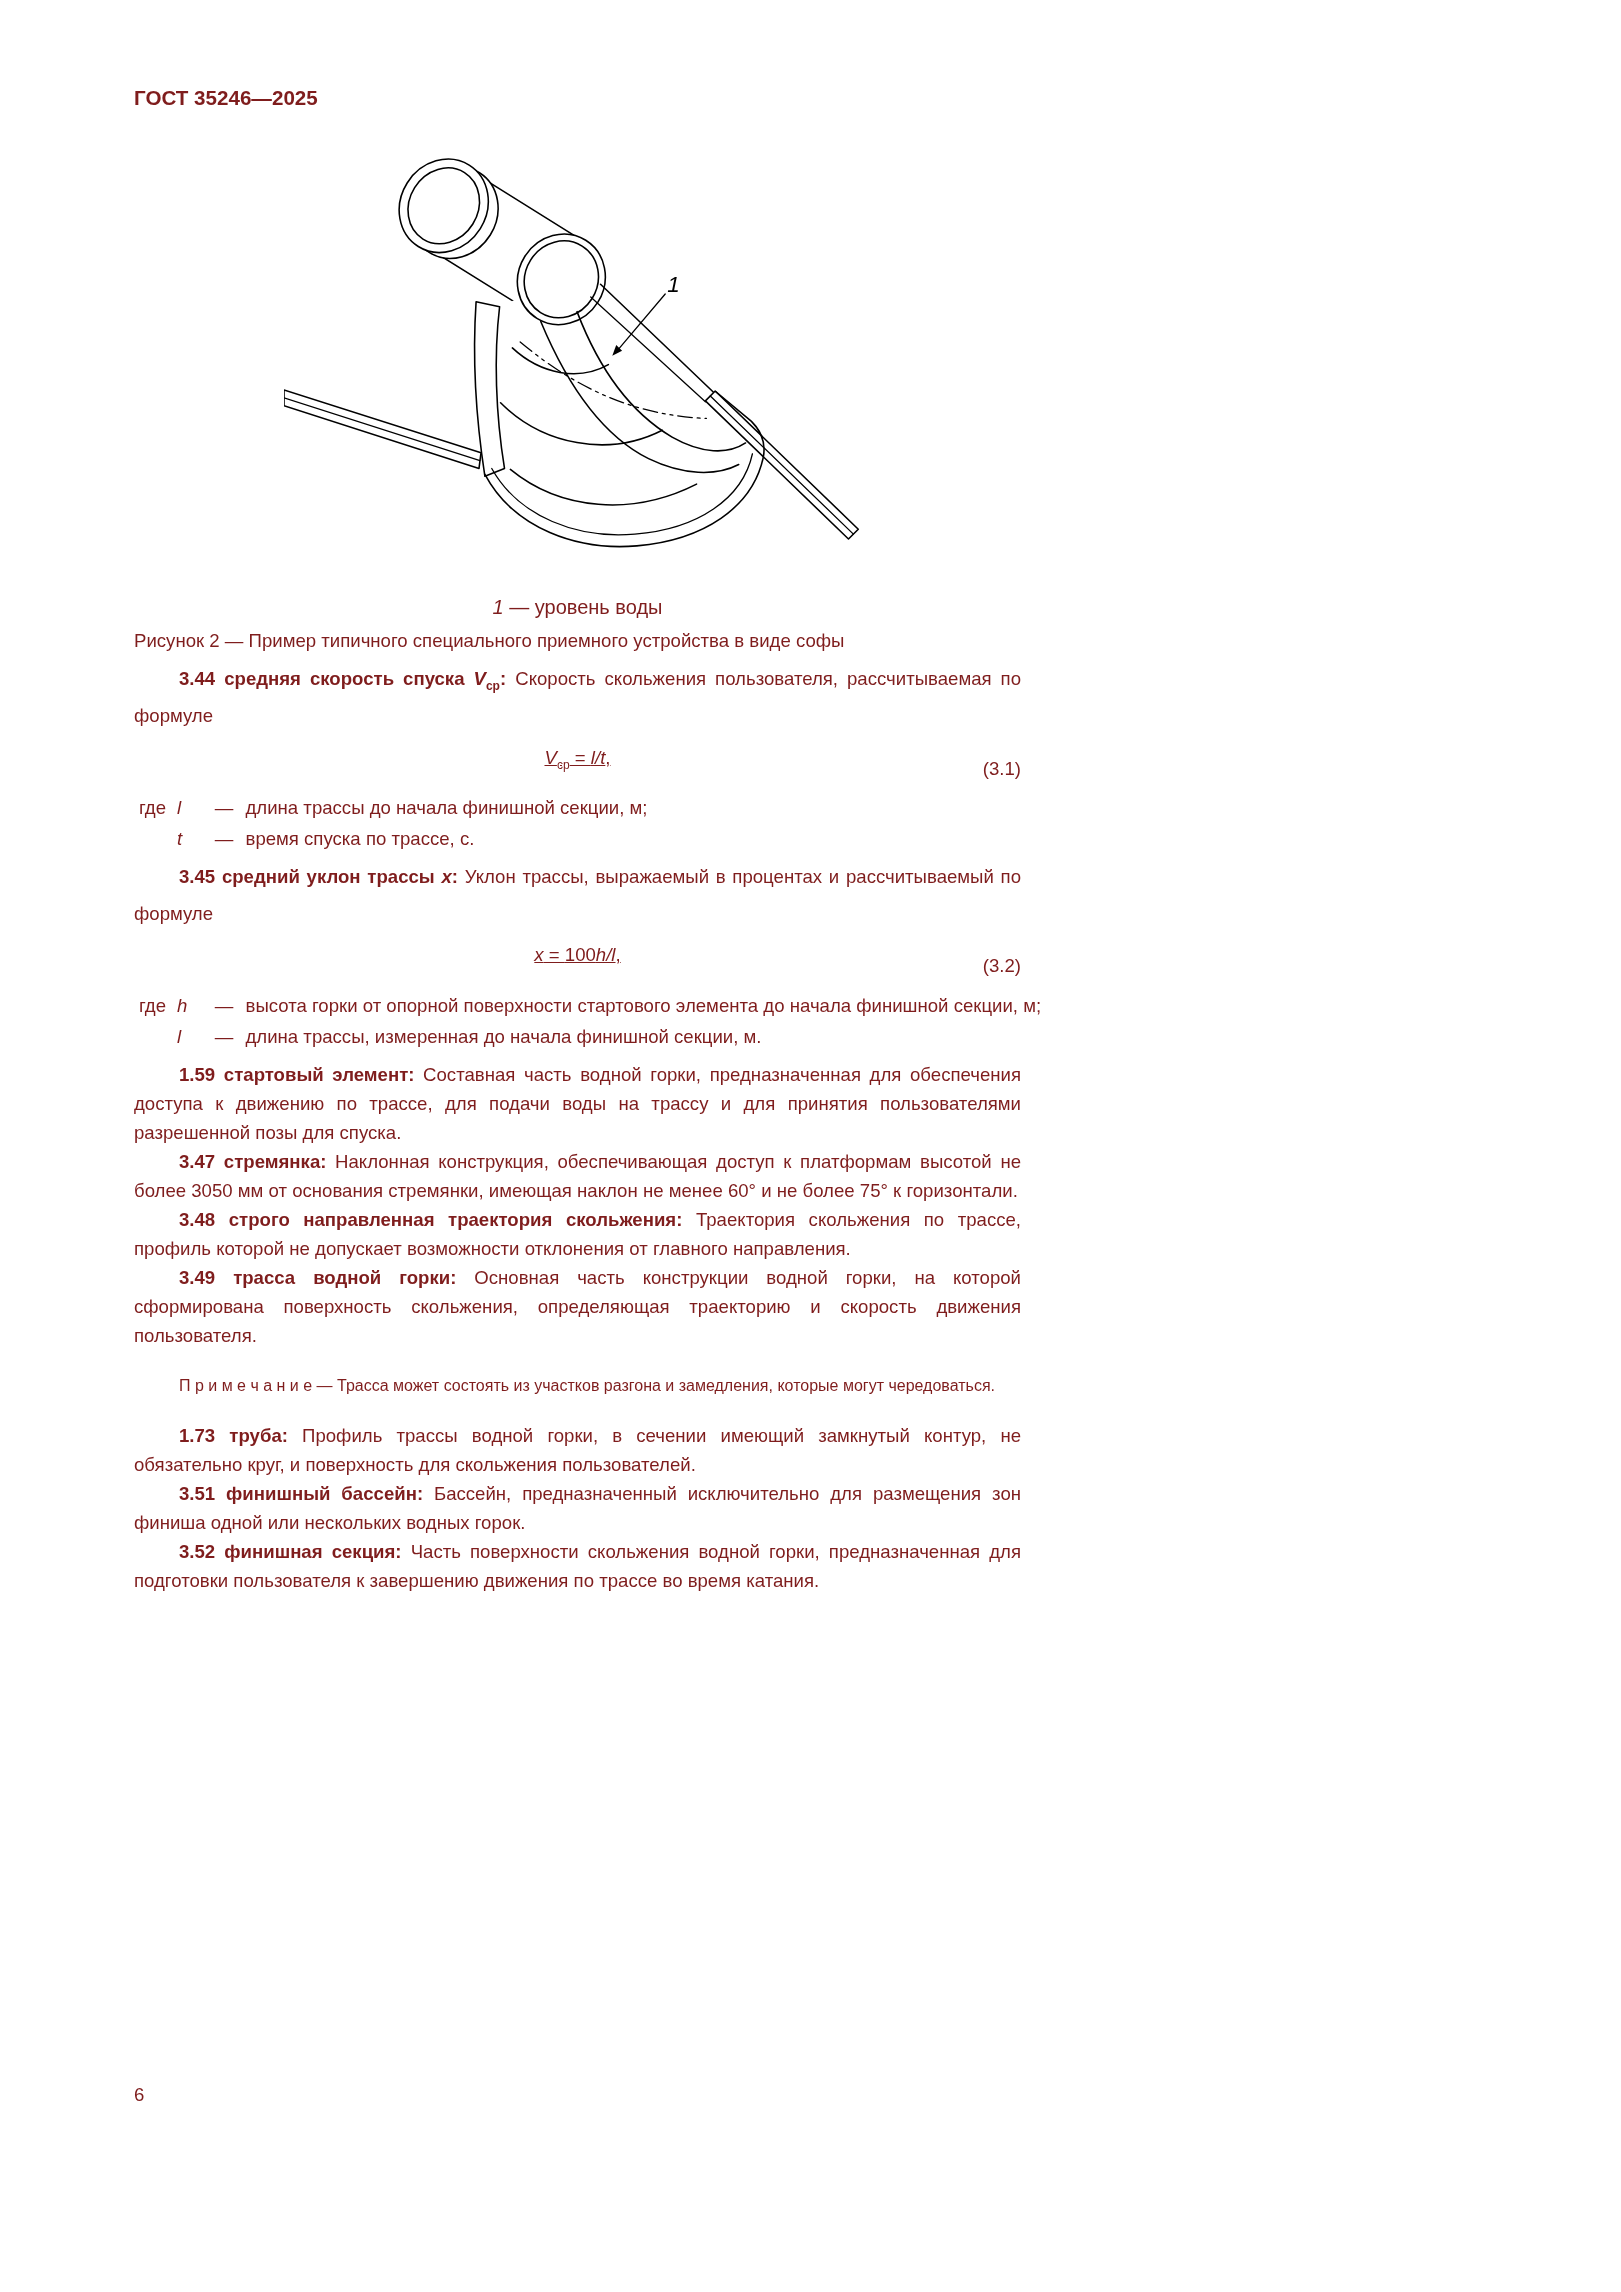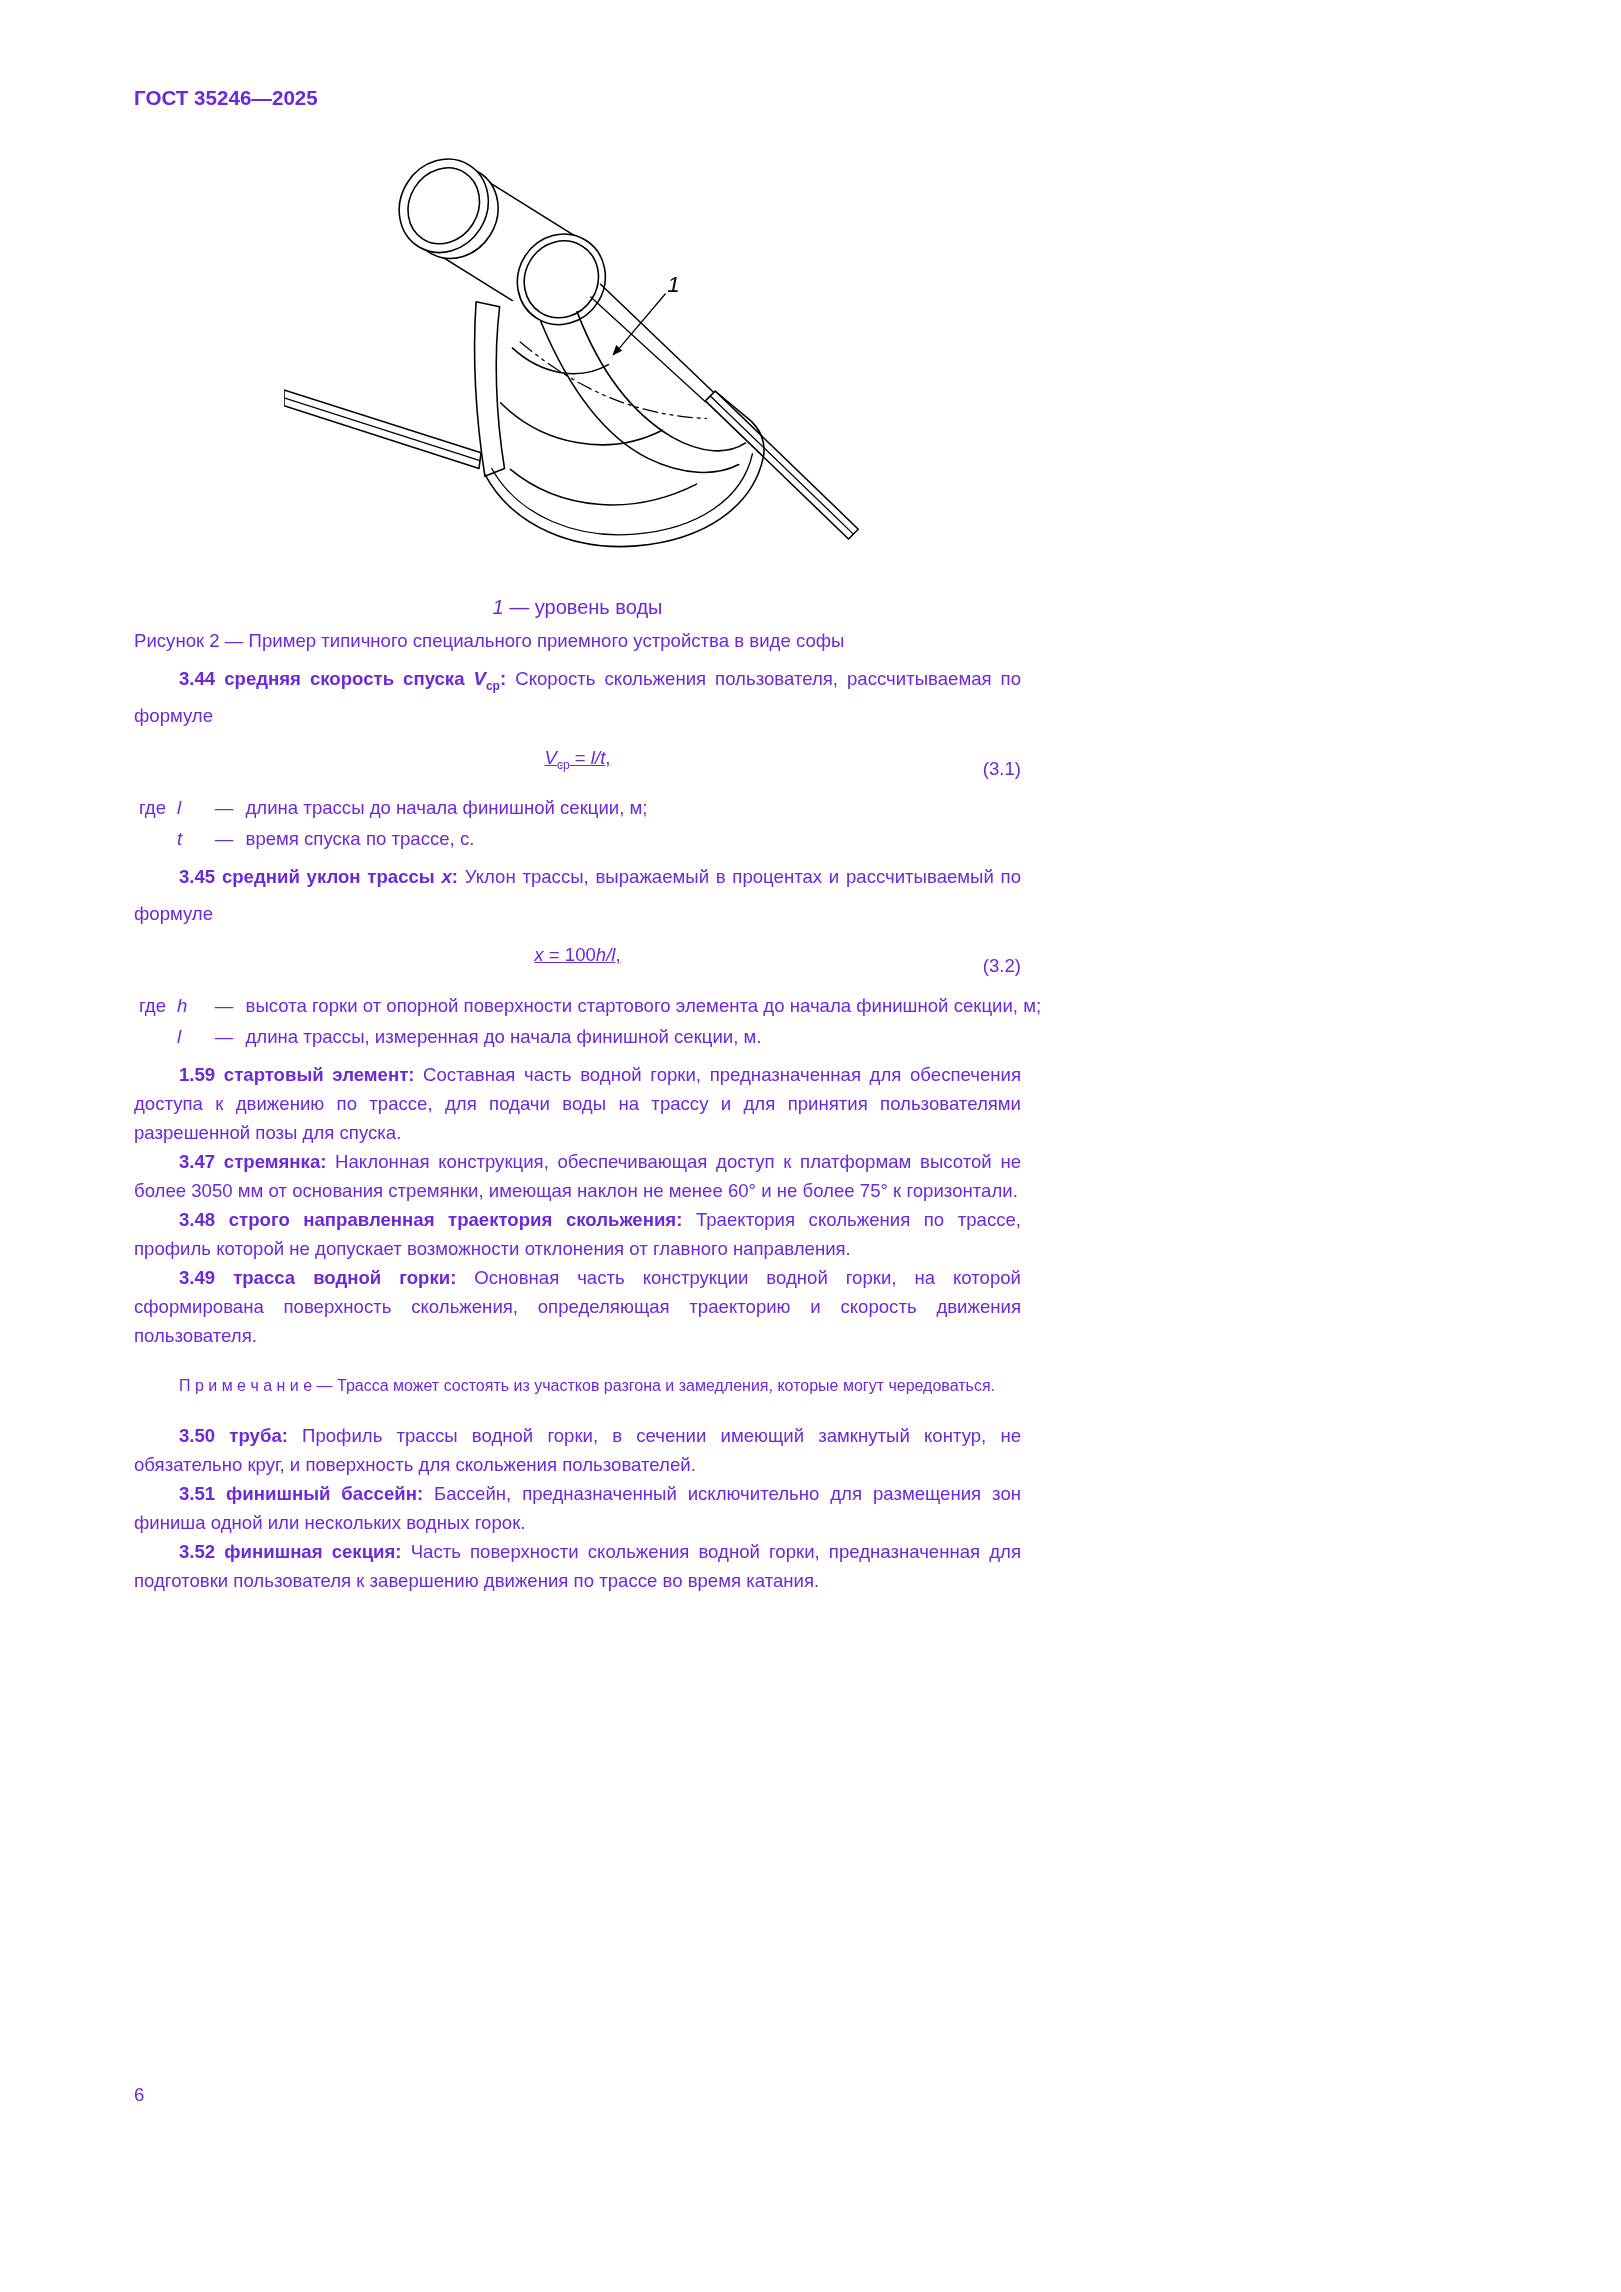--- a/index.html
+++ b/index.html
@@ -1,19 +1,19 @@
 <!DOCTYPE html>
 <html><head>
 <meta charset="utf-8">
 <style>
   * { margin:0; padding:0; box-sizing:border-box; }
   html,body { background:#ffffff; }
   .page {
     position:relative; width:1621px; height:2293px; background:#ffffff;
-    font-family:"Liberation Sans","DejaVu Sans",sans-serif; color:#6d28d9;
+    font-family:"Liberation Sans","DejaVu Sans",sans-serif; color:#7f1d1d;
     overflow:hidden;
   }
   .doc-header { position:absolute; left:134px; top:86px; font-size:20.6px; font-weight:bold; }
   .column { position:absolute; left:134px; top:145px; width:887px; }
   .figure-art { display:block; margin:0 auto; }
   .figure-art path, .figure-art line, .figure-art ellipse, .figure-art polyline {
     stroke:#000; stroke-width:1.6; fill:none; stroke-linecap:round; stroke-linejoin:round;
   }
   .figure-art .wfill { fill:#ffffff; }
   .figure-art .nostroke { stroke:none; }
@@ -158,21 +158,21 @@
       <p class="para"><b>1.59 стартовый элемент:</b><span> Составная часть водной горки, предназначенная для обеспечения доступа к движению по трассе, для подачи воды на трассу и для принятия пользователями разрешенной позы для спуска.</span></p>
 
       <p class="para"><b>3.47 стремянка:</b><span> Наклонная конструкция, обеспечивающая доступ к платформам высотой не более 3050 мм от основания стремянки, имеющая наклон не менее 60° и не более 75° к горизонтали.</span></p>
 
       <p class="para"><b>3.48 строго направленная траектория скольжения:</b><span> Траектория скольжения по трассе, профиль которой не допускает возможности отклонения от главного направления.</span></p>
 
       <p class="para"><b>3.49 трасса водной горки:</b><span> Основная часть конструкции водной горки, на которой сформирована поверхность скольжения, определяющая траекторию и скорость движения пользователя.</span></p>
 
       <div class="note"><span>П р и м е ч а н и е</span><span> — Трасса может состоять из участков разгона и замедления, которые могут чередоваться.</span></div>
 
-      <p class="para"><b>3.50 труба:</b><span> Профиль трассы водной горки, в сечении имеющий замкнутый контур, не обязательно круг, и поверхность для скольжения пользователей.</span></p>
+      <p class="para"><b>1.73 труба:</b><span> Профиль трассы водной горки, в сечении имеющий замкнутый контур, не обязательно круг, и поверхность для скольжения пользователей.</span></p>
 
       <p class="para"><b>3.51 финишный бассейн:</b><span> Бассейн, предназначенный исключительно для размещения зон финиша одной или нескольких водных горок.</span></p>
 
       <p class="para"><b>3.52 финишная секция:</b><span> Часть поверхности скольжения водной горки, предназначенная для подготовки пользователя к завершению движения по трассе во время катания.</span></p>
 
     </div>
   </div>
 
   <div class="page-num">6</div>
 

